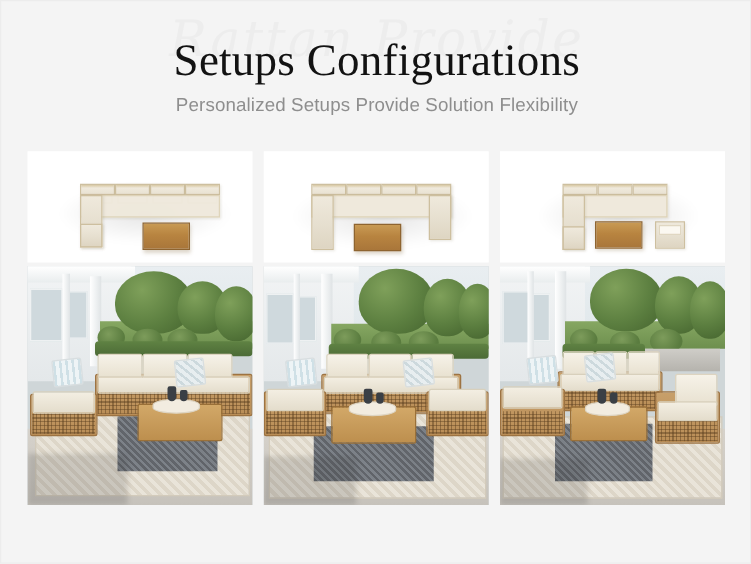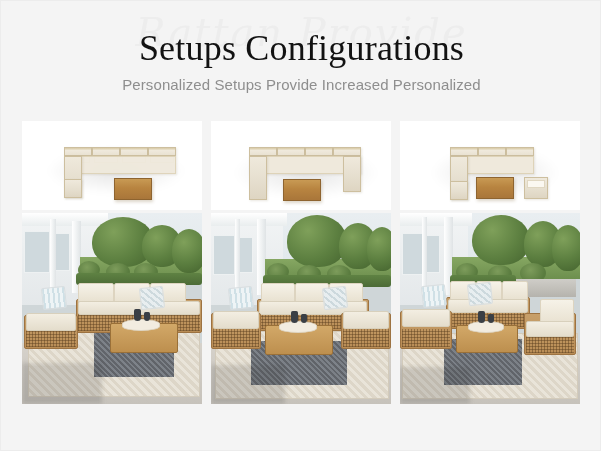--- a/index.html
+++ b/index.html
@@ -142,21 +142,21 @@
   .shade{position:absolute;background:rgba(60,60,60,.18);filter:blur(2px);}
 </style>
 </head>
 <body>
 
 <div class="page">
 
   <div class="header">
     <div class="watermark">Rattan Provide</div>
     <div class="title">Setups Configurations</div>
-    <div class="subtitle">Personalized Setups Provide Increased Personalized</div>
+    <div class="subtitle">Personalized Setups Provide Solution Flexibility</div>
   </div>
 
   <div class="panels">
 
     <div class="panel">
       <div class="diagram">
         <div class="shadowblob" style="left:24px;top:26px;width:140px;height:48px;"></div>
 
         <div class="mod back" style="left:42px;top:26px;width:28px;height:9px;"></div>
         <div class="mod back" style="left:70px;top:26px;width:28px;height:9px;"></div>

